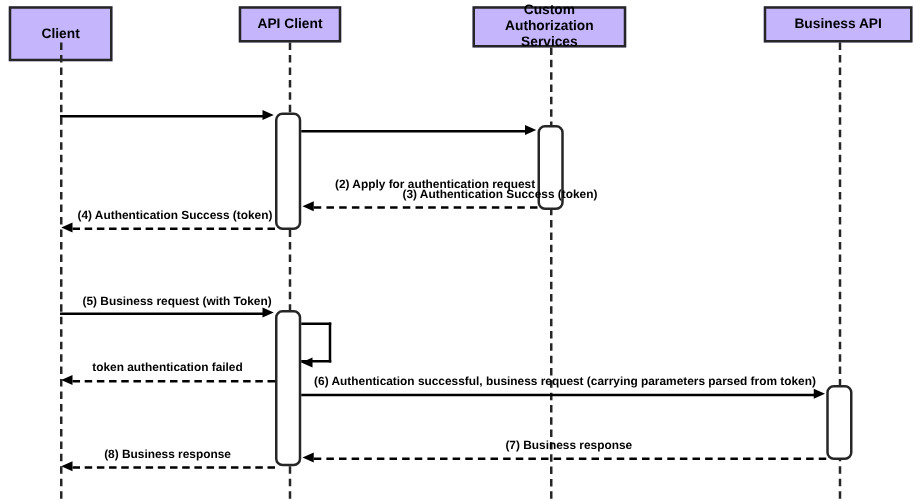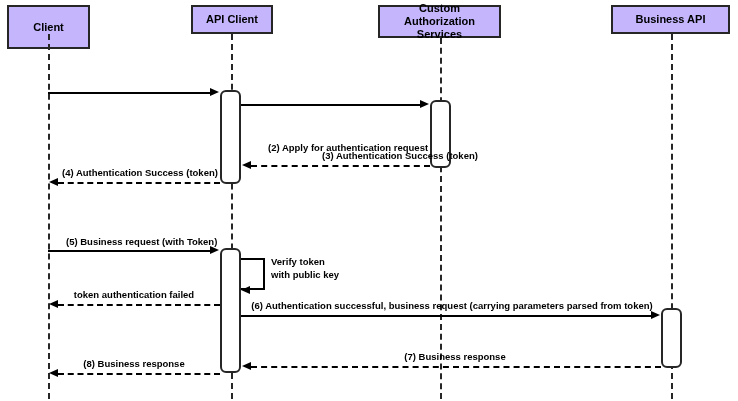--- a/index.html
+++ b/index.html
@@ -154,24 +154,20 @@
   <div class="msg-label" style="left:62px; top:167px;">(4) Authentication Success (token)</div>
   <div class="msg-line dashed" style="left:58px; top:182px; width:162px;"></div>
   <div class="arrow left" style="left:49px; top:178px;"></div>
 
   <div class="msg-label" style="left:66px; top:236px;">(5) Business request (with Token)</div>
   <div class="msg-line" style="left:48px; top:250px; width:164px;"></div>
   <div class="arrow right" style="left:210px; top:246px;"></div>
 
   <div class="selfloop" style="left:241px; top:258px; width:24px; height:32px;"></div>
   <div class="arrow left" style="left:241px; top:286px;"></div>
-  <div class="note-text" style="left:271px; top:256px; width:80px;">
-    <div>Verify token</div>
-    <div>with public key</div>
-  </div>
 
   <div class="msg-label center" style="left:134px; top:289px;">token authentication failed</div>
   <div class="msg-line dashed" style="left:58px; top:304px; width:162px;"></div>
   <div class="arrow left" style="left:49px; top:300px;"></div>
 
   <div class="msg-label center" style="left:452px; top:300px;">(6) Authentication successful, business request (carrying parameters parsed from token)</div>
   <div class="msg-line" style="left:241px; top:315px; width:411px;"></div>
   <div class="arrow right" style="left:651px; top:311px;"></div>
 
   <div class="msg-label center" style="left:455px; top:351px;">(7) Business response</div>

